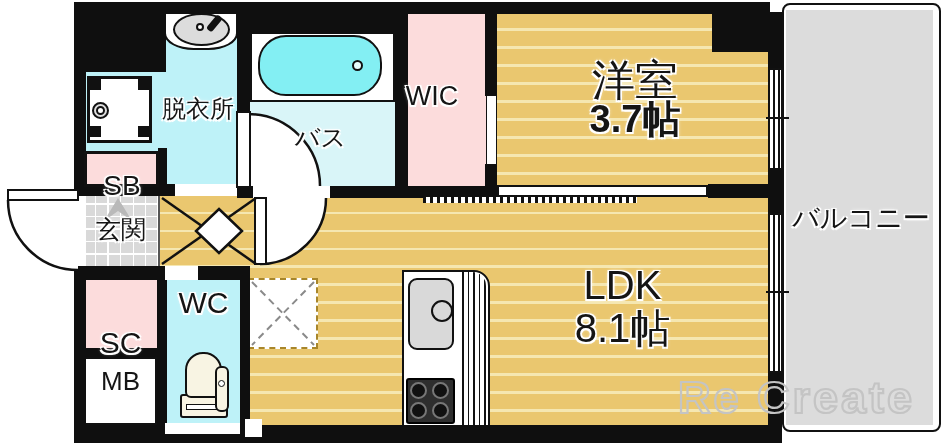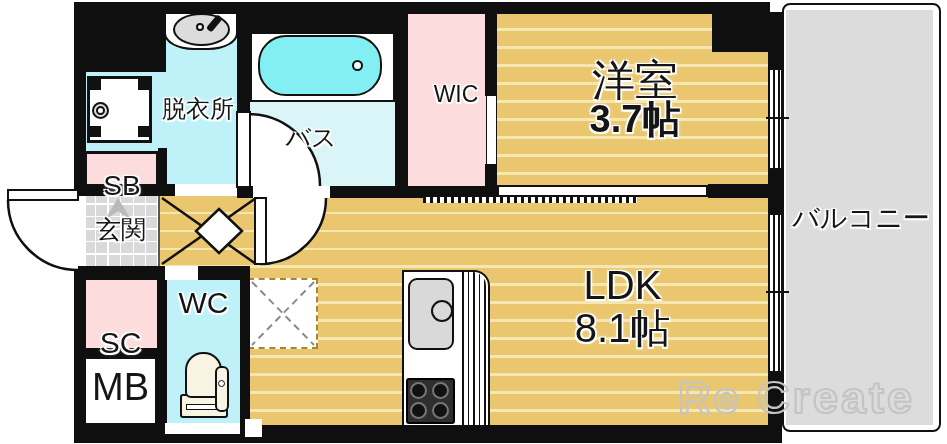--- a/index.html
+++ b/index.html
@@ -133,27 +133,27 @@
     <line x1="766" y1="118" x2="789" y2="118" stroke="#111" stroke-width="2"></line>
     <line x1="766" y1="292" x2="789" y2="292" stroke="#111" stroke-width="2"></line>
 
     <line x1="252" y1="282" x2="314" y2="345" stroke="#8a8a8a" stroke-width="2" stroke-dasharray="7 5"></line>
     <line x1="314" y1="282" x2="252" y2="345" stroke="#8a8a8a" stroke-width="2" stroke-dasharray="7 5"></line>
 
     <rect x="211" y="14" width="7" height="18" rx="3" fill="#111" transform="rotate(40 214 23)"></rect>
   </svg>
 
   <div class="lbl" style="left:152px;top:96px;width:92px;font-size:24px;">脱衣所</div>
-  <div class="lbl" style="left:276px;top:124px;width:70px;font-size:25px;">バス</div>
-  <div class="lbl" style="left:420px;top:82px;width:72px;font-size:23px;">WIC</div>
+  <div class="lbl" style="left:276px;top:124px;width:70px;font-size:25px;text-align:right;">バス</div>
+  <div class="lbl" style="left:396px;top:82px;width:72px;font-size:27px;">WIC</div>
   <div class="lbl" style="left:540px;top:58px;width:190px;font-size:43px;">洋室</div>
   <div class="lbl" style="left:540px;top:100px;width:190px;font-size:38px;font-weight:bold;">3.7帖</div>
   <div class="lbl" style="left:530px;top:264px;width:185px;font-size:40px;">LDK</div>
   <div class="lbl" style="left:530px;top:307px;width:185px;font-size:40px;">8.1帖</div>
   <div class="lbl" style="left:786px;top:204px;width:150px;font-size:27px;">バルコニー</div>
   <div class="lbl" style="left:86px;top:216px;width:70px;font-size:25px;">玄関</div>
   <div class="lbl" style="left:86px;top:171px;width:72px;font-size:28px;">SB</div>
   <div class="lbl" style="left:84px;top:297px;width:73px;font-size:30px;margin-top:30px;">SC</div>
-  <div class="lbl" style="left:84px;top:368px;width:73px;font-size:38px;">MB</div>
+  <div class="lbl" style="left:84px;top:368px;width:73px;font-size:26px;">MB</div>
   <div class="lbl" style="left:167px;top:287px;width:73px;font-size:30px;">WC</div>
 
   <div style="left:678px;top:372px;width:265px;font-size:45px;font-weight:bold;letter-spacing:3px;color:transparent;-webkit-text-stroke:2.2px #c4c4c4;white-space:nowrap;">Re Create</div>
 </div>
 
 </body></html>

